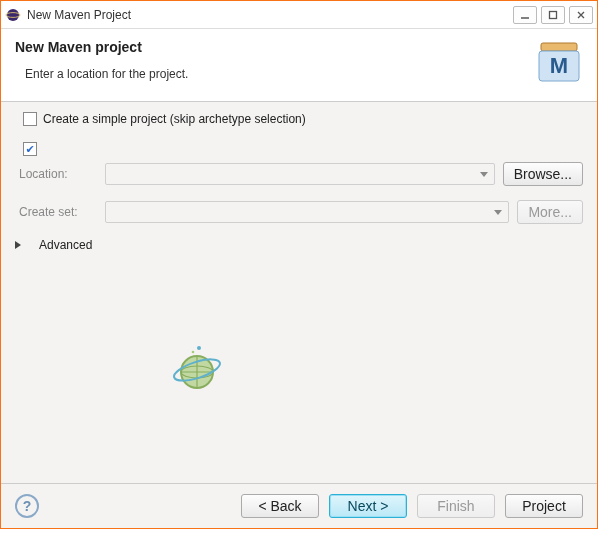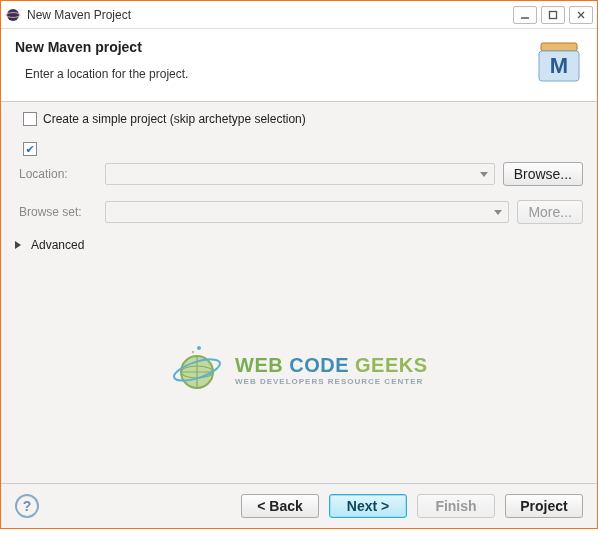--- a/index.html
+++ b/index.html
@@ -24,35 +24,35 @@
   .checkbox.checked::after { content: "✔"; color: #2a6bd0; font-size: 11px; line-height: 1; }
   .indent { margin-left: 4px; display: flex; align-items: center; gap: 8px; margin-bottom: 14px; }
   .field-label { width: 78px; color: #888; font-size: 12px; }
   .combo { flex: 1; height: 22px; border: 1px solid #bcbcbc; background: #fafafa; border-radius: 2px; position: relative; }
   .combo.disabled { background: #f4f3f2; border-color: #cfcfcf; }
   .combo::after { content: ""; position: absolute; right: 6px; top: 8px; border-left: 4px solid transparent; border-right: 4px solid transparent; border-top: 5px solid #888; }
   .btn { height: 24px; padding: 0 10px; border: 1px solid #aaa; border-radius: 3px; background: linear-gradient(#fdfdfd,#e9e9e9); font-size: 14px; color: #222; display: inline-flex; align-items: center; justify-content: center; min-width: 64px; }
   .btn.disabled { color: #999; background: linear-gradient(#f8f8f8,#eee); border-color: #ccc; }
   .btn.primary { border-color: #2bb0d6; background: linear-gradient(#dff5fc,#b9e8f6); box-shadow: 0 0 0 1px #9adff3 inset; color: #0a4a5d; }
 
-  .expander { display: flex; align-items: center; gap: 10px; margin-top: 12px; cursor: default; }
+  .expander { display: flex; align-items: center; gap: 18px; margin-top: 12px; cursor: default; }
   .tri { width: 0; height: 0; border-top: 4px solid transparent; border-bottom: 4px solid transparent; border-left: 6px solid #444; }
 
   .watermark { position: absolute; left: 50%; top: 240px; transform: translate(-50%,0); width: 260px; opacity: 0.9; pointer-events: none; display: flex; align-items: center; gap: 10px; }
   .watermark .wtxt { display: flex; flex-direction: column; }
   .watermark .line1 { font-size: 20px; font-weight: 700; letter-spacing: 0.5px; }
   .watermark .line1 .g1 { color: #6fa644; }
   .watermark .line1 .g2 { color: #2a83ae; }
   .watermark .line1 .g3 { color: #88b24a; }
   .watermark .line2 { font-size: 8px; letter-spacing: 1px; color: #8aa0ad; font-weight: 600; }
 
   .footer { border-top: 1px solid #ccc; padding: 10px 14px; display: flex; align-items: center; gap: 10px; background: #f4f3f2; }
   .help-icon { width: 24px; height: 24px; border: 2px solid #8aa8c8; border-radius: 50%; color: #6d8fb3; display: flex; align-items: center; justify-content: center; font-size: 14px; font-weight: bold; }
   .footer .spacer { flex: 1; }
-  .footer .btn { min-width: 78px; font-weight: bold; }
+  .footer .btn { min-width: 78px; }
 </style>
 </head>
 <body>
 
 <div class="window">
 
   <div class="titlebar">
     <span class="eclipse-icon">
       <svg viewBox="0 0 16 16">
           <circle cx="8" cy="8" r="6" fill="#3b2a6b"></circle>
@@ -107,45 +107,39 @@
     </div>
 
     <div class="indent">
       <span class="field-label">Location:</span>
       <div class="combo disabled"></div>
       <div class="btn">Browse...</div>
     </div>
 
 
     <div class="indent">
-      <span class="field-label">Browse set:</span>
+      <span class="field-label">Create set:</span>
       <div class="combo disabled"></div>
       <div class="btn disabled">More...</div>
     </div>
 
     <div class="expander">
       <span class="tri"></span>
       <span>Advanced</span>
     </div>
 
     <div class="watermark">
       <svg width="56" height="56" viewBox="0 0 56 56">
         <circle cx="28" cy="30" r="16" fill="#bcd69a" stroke="#7ea64e" stroke-width="2"></circle>
         <ellipse cx="28" cy="30" rx="16" ry="6" fill="none" stroke="#7ea64e" stroke-width="1.2"></ellipse>
         <path d="M28 14 v32 M12 30 h32" stroke="#7ea64e" stroke-width="1.2" fill="none"></path>
         <ellipse cx="28" cy="28" rx="24" ry="8" fill="none" stroke="#4ea9c9" stroke-width="2" transform="rotate(-18 28 28)"></ellipse>
         <circle cx="30" cy="6" r="2" fill="#4ea9c9"></circle>
         <circle cx="24" cy="10" r="1.3" fill="#9dc96e"></circle>
       </svg>
-      <div class="wtxt">
-        <div class="line1">
-          <span class="g1">WEB </span><span class="g2">CODE </span><span class="g3">GEEKS</span>
-        </div>
-        <div class="line2">WEB DEVELOPERS RESOURCE CENTER</div>
-      </div>
     </div>
 
   </div>
 
   <div class="footer">
     <div class="help-icon">?</div>
     <div class="spacer"></div>
     <div class="btn">&lt; Back</div>
     <div class="btn primary">Next &gt;</div>
     <div class="btn disabled">Finish</div>

